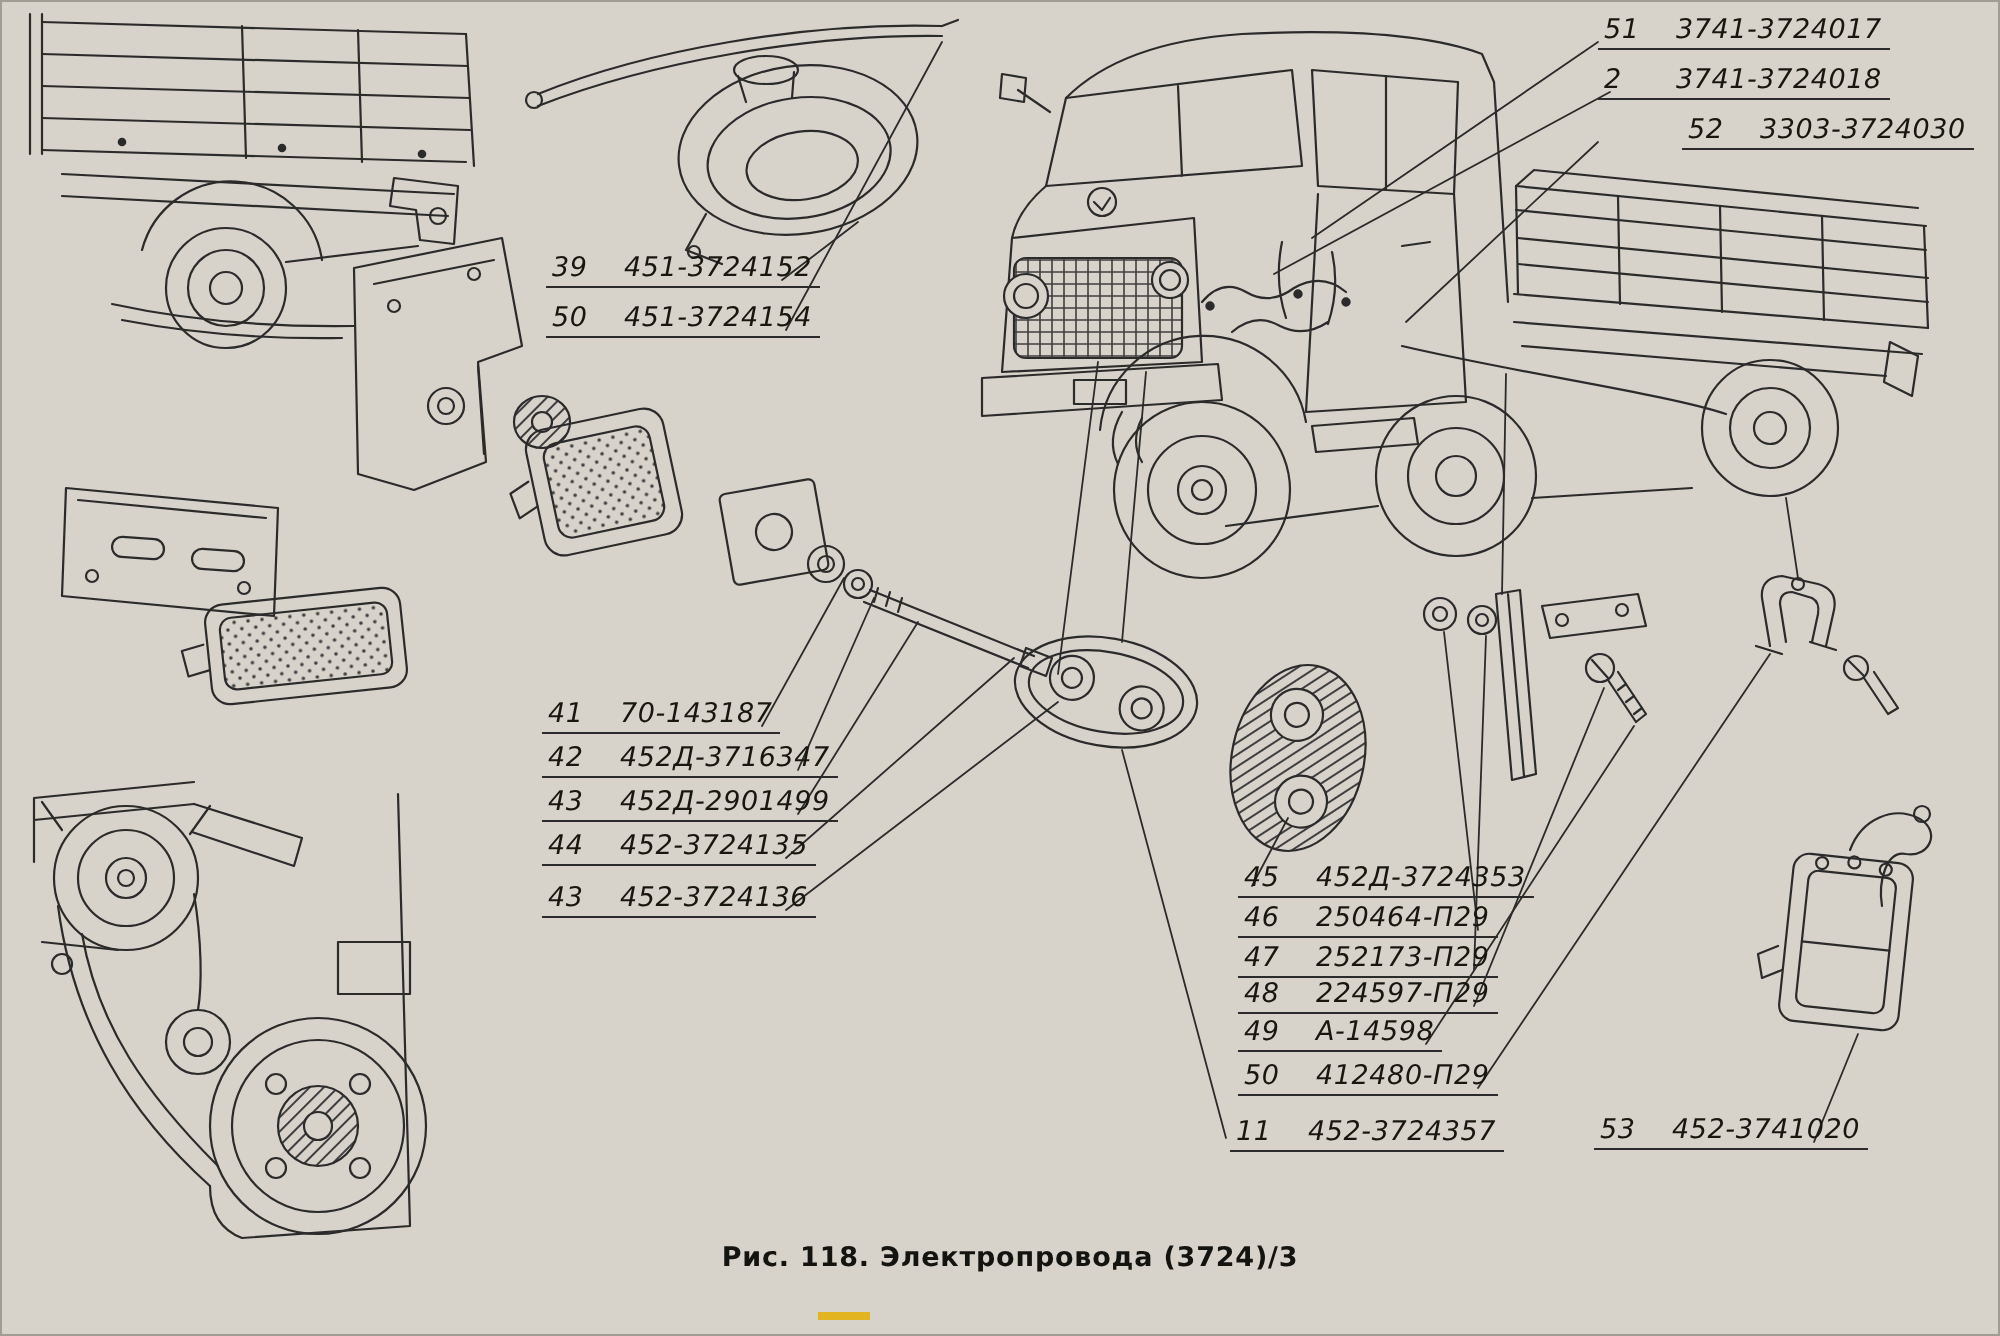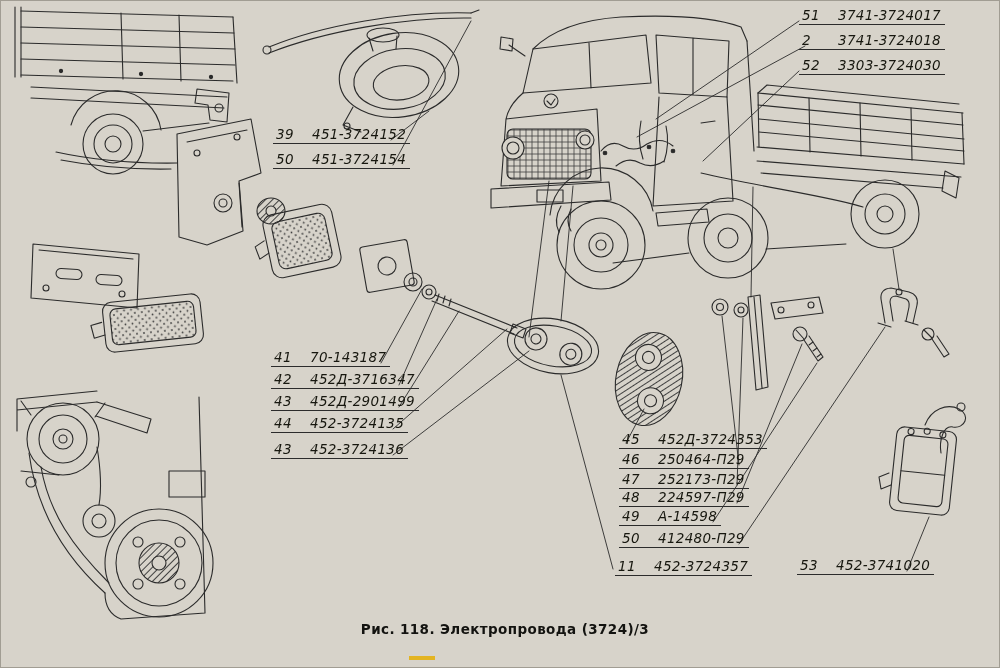--- a/index.html
+++ b/index.html
@@ -265,21 +265,21 @@
     </g>
   </svg>
 
 
   <div class="label" style="left:798px; top:6px">
     <span class="num">51</span><span class="part">3741-3724017</span>
   </div>
   <div class="label" style="left:798px; top:31px">
     <span class="num">2</span><span class="part">3741-3724018</span>
   </div>
-  <div class="label" style="left:798px; top:56px">
+  <div class="label" style="left:840px; top:56px">
     <span class="num">52</span><span class="part">3303-3724030</span>
   </div>
   <div class="label" style="left:272px; top:125px">
     <span class="num">39</span><span class="part">451-3724152</span>
   </div>
   <div class="label" style="left:272px; top:150px">
     <span class="num">50</span><span class="part">451-3724154</span>
   </div>
   <div class="label" style="left:270px; top:348px">
     <span class="num">41</span><span class="part">70-143187</span>

